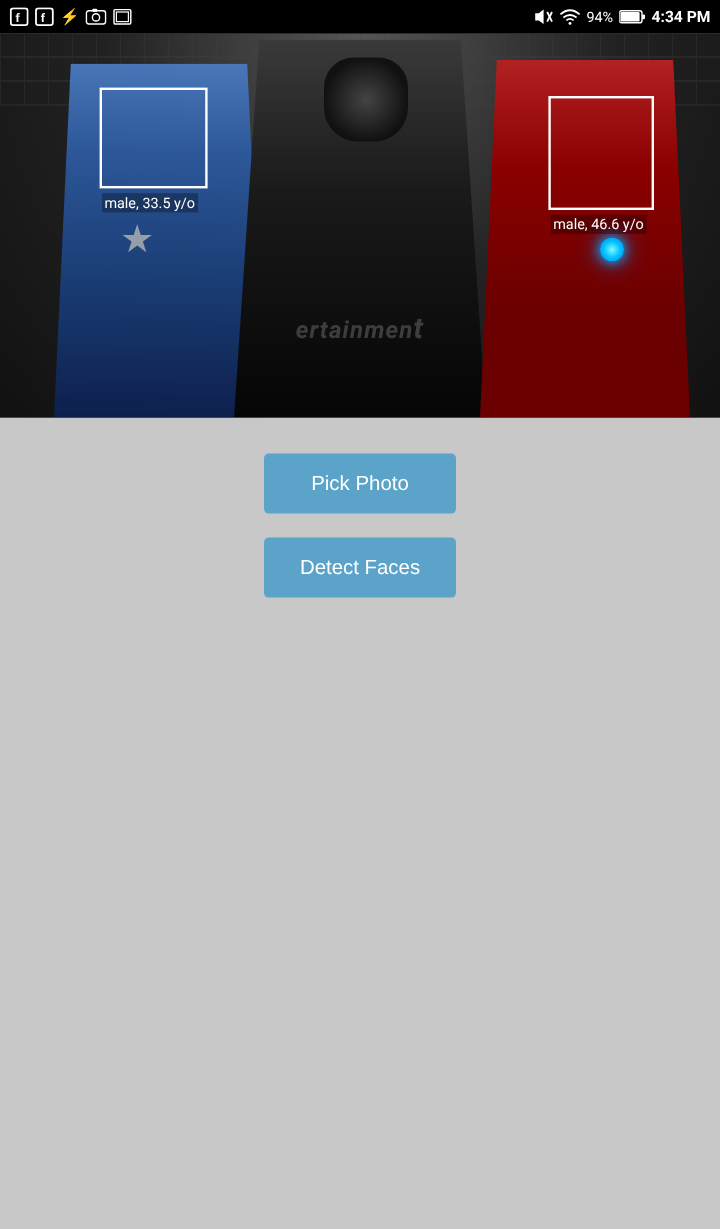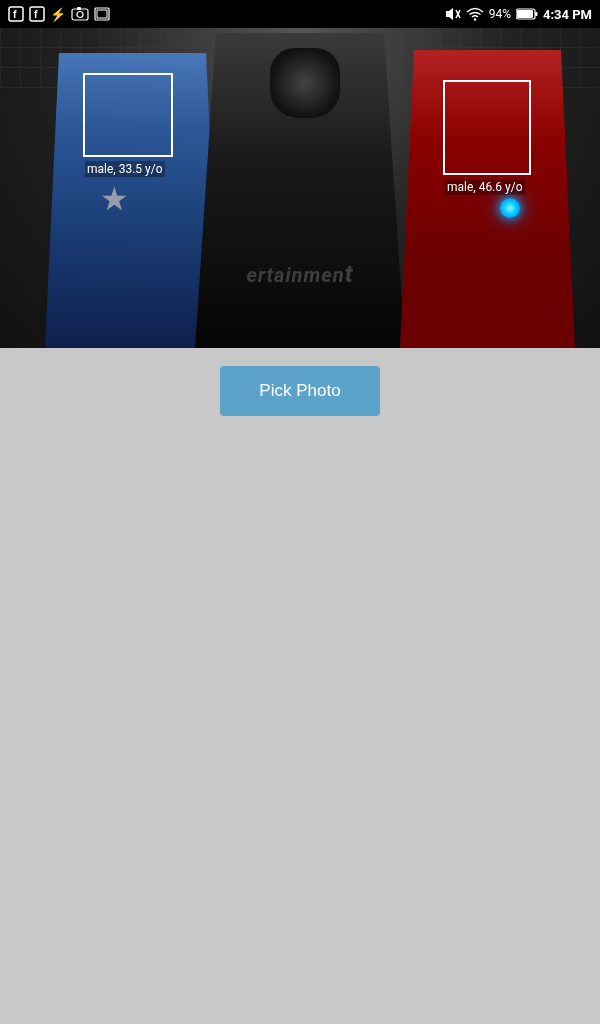--- a/index.html
+++ b/index.html
@@ -80,40 +80,40 @@
 
     .face-box-left {
       top: 45px;
       left: 83px;
       width: 90px;
       height: 84px;
     }
 
     .face-box-right {
       top: 52px;
-      right: 69px;
+      right: 55px;
       width: 88px;
       height: 95px;
     }
 
     .face-label {
       position: absolute;
       bottom: -22px;
       left: 0;
       color: white;
       font-size: 12px;
       white-space: nowrap;
       background: rgba(0,0,0,0.3);
       padding: 1px 2px;
     }
 
     
     .buttons-area {
       width: 600px;
-      padding: 18px 20px;
+      padding: 30px 20px;
       display: flex;
       flex-direction: column;
       align-items: center;
       gap: 20px;
       background: #c8c8c8;
     }
 
     .action-button {
       width: 160px;
       height: 50px;
@@ -211,15 +211,16 @@
     <span class="face-label">male, 33.5 y/o</span>
   </div>
 
   <div class="face-box face-box-right">
     <span class="face-label">male, 46.6 y/o</span>
   </div>
 </div>
 
 <div class="buttons-area">
   <button class="action-button">Pick Photo</button>
+  <button class="action-button">Detect Faces</button>
 </div>
 
 <div style="width:600px;height:560px;background:#c8c8c8;"></div>
 
 </body></html>

